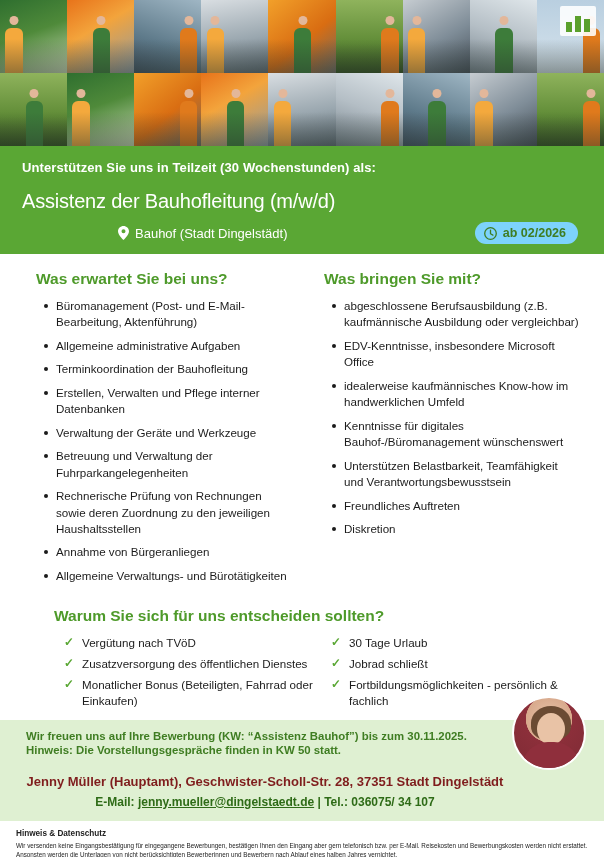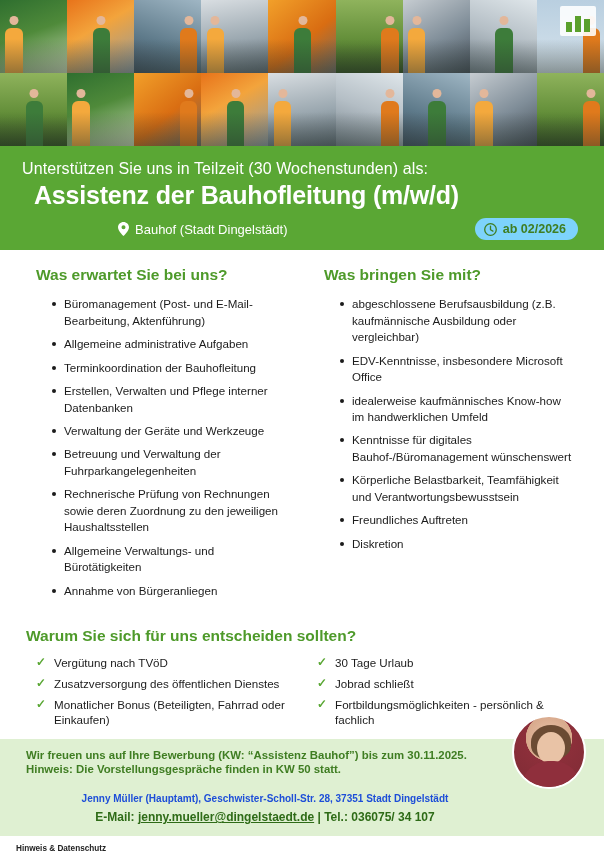--- a/index.html
+++ b/index.html
@@ -82,30 +82,30 @@
   .logo-box i:nth-child(2) { left: 15px; height: 16px; }
   .logo-box i:nth-child(3) { left: 24px; height: 13px; }
 
   
   .title-band {
     background: #5aa734;
     color: #ffffff;
     padding: 14px 22px 10px 22px;
   }
   .kicker {
-    font-size: 16px;
+    font-size: 13px;
+    font-weight: bold;
+    letter-spacing: 0.1px;
+    margin: 0 0 16px 0;
+  }
+  .job-title {
+    font-size: 20px;
     font-weight: normal;
-    letter-spacing: 0.1px;
-    margin: 0 0 4px 0;
-  }
-  .job-title {
-    font-size: 25px;
-    font-weight: bold;
     letter-spacing: -0.2px;
-    margin: 0 0 10px 12px;
+    margin: 0 0 10px 0;
     line-height: 1.05;
   }
   .meta-row {
     display: flex;
     align-items: center;
     justify-content: space-between;
     padding-right: 4px;
   }
   .meta-left {
     display: flex;
@@ -134,21 +134,21 @@
     grid-template-columns: 1fr 1fr;
     column-gap: 18px;
   }
   .col-head {
     color: #4e9a2a;
     font-size: 15.5px;
     font-weight: bold;
     margin: 0 0 10px 10px;
   }
   ul.bullets {
-    margin: 12px;
+    margin: 4px;
     padding: 0 0 0 16px;
     list-style: none;
   }
   ul.bullets li {
     position: relative;
     font-size: 11.6px;
     line-height: 1.42;
     color: #1b1b1b;
     margin-bottom: 7px;
     padding-left: 10px;
@@ -160,20 +160,21 @@
     top: 6px;
     width: 4px;
     height: 4px;
     border-radius: 50%;
     background: #1b1b1b;
   }
 
   
   .why {
     padding: 8px 20px 0 26px;
+    margin-left: 28px;
   }
   .why h2 {
     color: #4e9a2a;
     font-size: 15.5px;
     font-weight: bold;
     margin: 8px 0 10px 0;
   }
   .why-grid {
     display: grid;
     grid-template-columns: 1fr 1fr;
@@ -211,22 +212,22 @@
     font-weight: bold;
     margin: 0 0 2px 0;
   }
   .cb-line2 {
     color: #3f7d22;
     font-size: 11.4px;
     font-weight: bold;
     margin: 0 0 18px 0;
   }
   .cb-name {
-    color: #1d4ed8;
-    font-size: 10px;
+    color: #7f1d1d;
+    font-size: 13px;
     font-weight: bold;
     text-align: center;
     margin: 0 0 6px 0;
     padding-right: 80px;
   }
   .cb-mail {
     color: #2e6b17;
     font-size: 12px;
     font-weight: bold;
     text-align: center;
@@ -379,32 +380,32 @@
   <div>
     <h2 class="col-head">Was erwartet Sie bei uns?</h2>
     <ul class="bullets">
       <li>Büromanagement (Post- und E-Mail-Bearbeitung, Aktenführung)</li>
       <li>Allgemeine administrative Aufgaben</li>
       <li>Terminkoordination der Bauhofleitung</li>
       <li>Erstellen, Verwalten und Pflege interner Datenbanken</li>
       <li>Verwaltung der Geräte und Werkzeuge</li>
       <li>Betreuung und Verwaltung der Fuhrparkangelegenheiten</li>
       <li>Rechnerische Prüfung von Rechnungen sowie deren Zuordnung zu den jeweiligen Haushaltsstellen</li>
+      <li>Annahme von Bürgeranliegen</li>
       <li>Allgemeine Verwaltungs- und Bürotätigkeiten</li>
-      <li>Annahme von Bürgeranliegen</li>
     </ul>
   </div>
   <div>
     <h2 class="col-head">Was bringen Sie mit?</h2>
     <ul class="bullets">
       <li>abgeschlossene Berufsausbildung (z.B. kaufmännische Ausbildung oder vergleichbar)</li>
       <li>EDV-Kenntnisse, insbesondere Microsoft Office</li>
       <li>idealerweise kaufmännisches Know-how im handwerklichen Umfeld</li>
       <li>Kenntnisse für digitales Bauhof-/Büromanagement wünschenswert</li>
-      <li>Körperliche Belastbarkeit, Teamfähigkeit und Verantwortungsbewusstsein</li>
+      <li>Unterstützen Belastbarkeit, Teamfähigkeit und Verantwortungsbewusstsein</li>
       <li>Freundliches  Auftreten</li>
       <li>Diskretion</li>
     </ul>
   </div>
 </div>
 
 <div class="why">
   <h2>Warum Sie sich für uns entscheiden sollten?</h2>
   <div class="why-grid">
     <div class="check-item">

